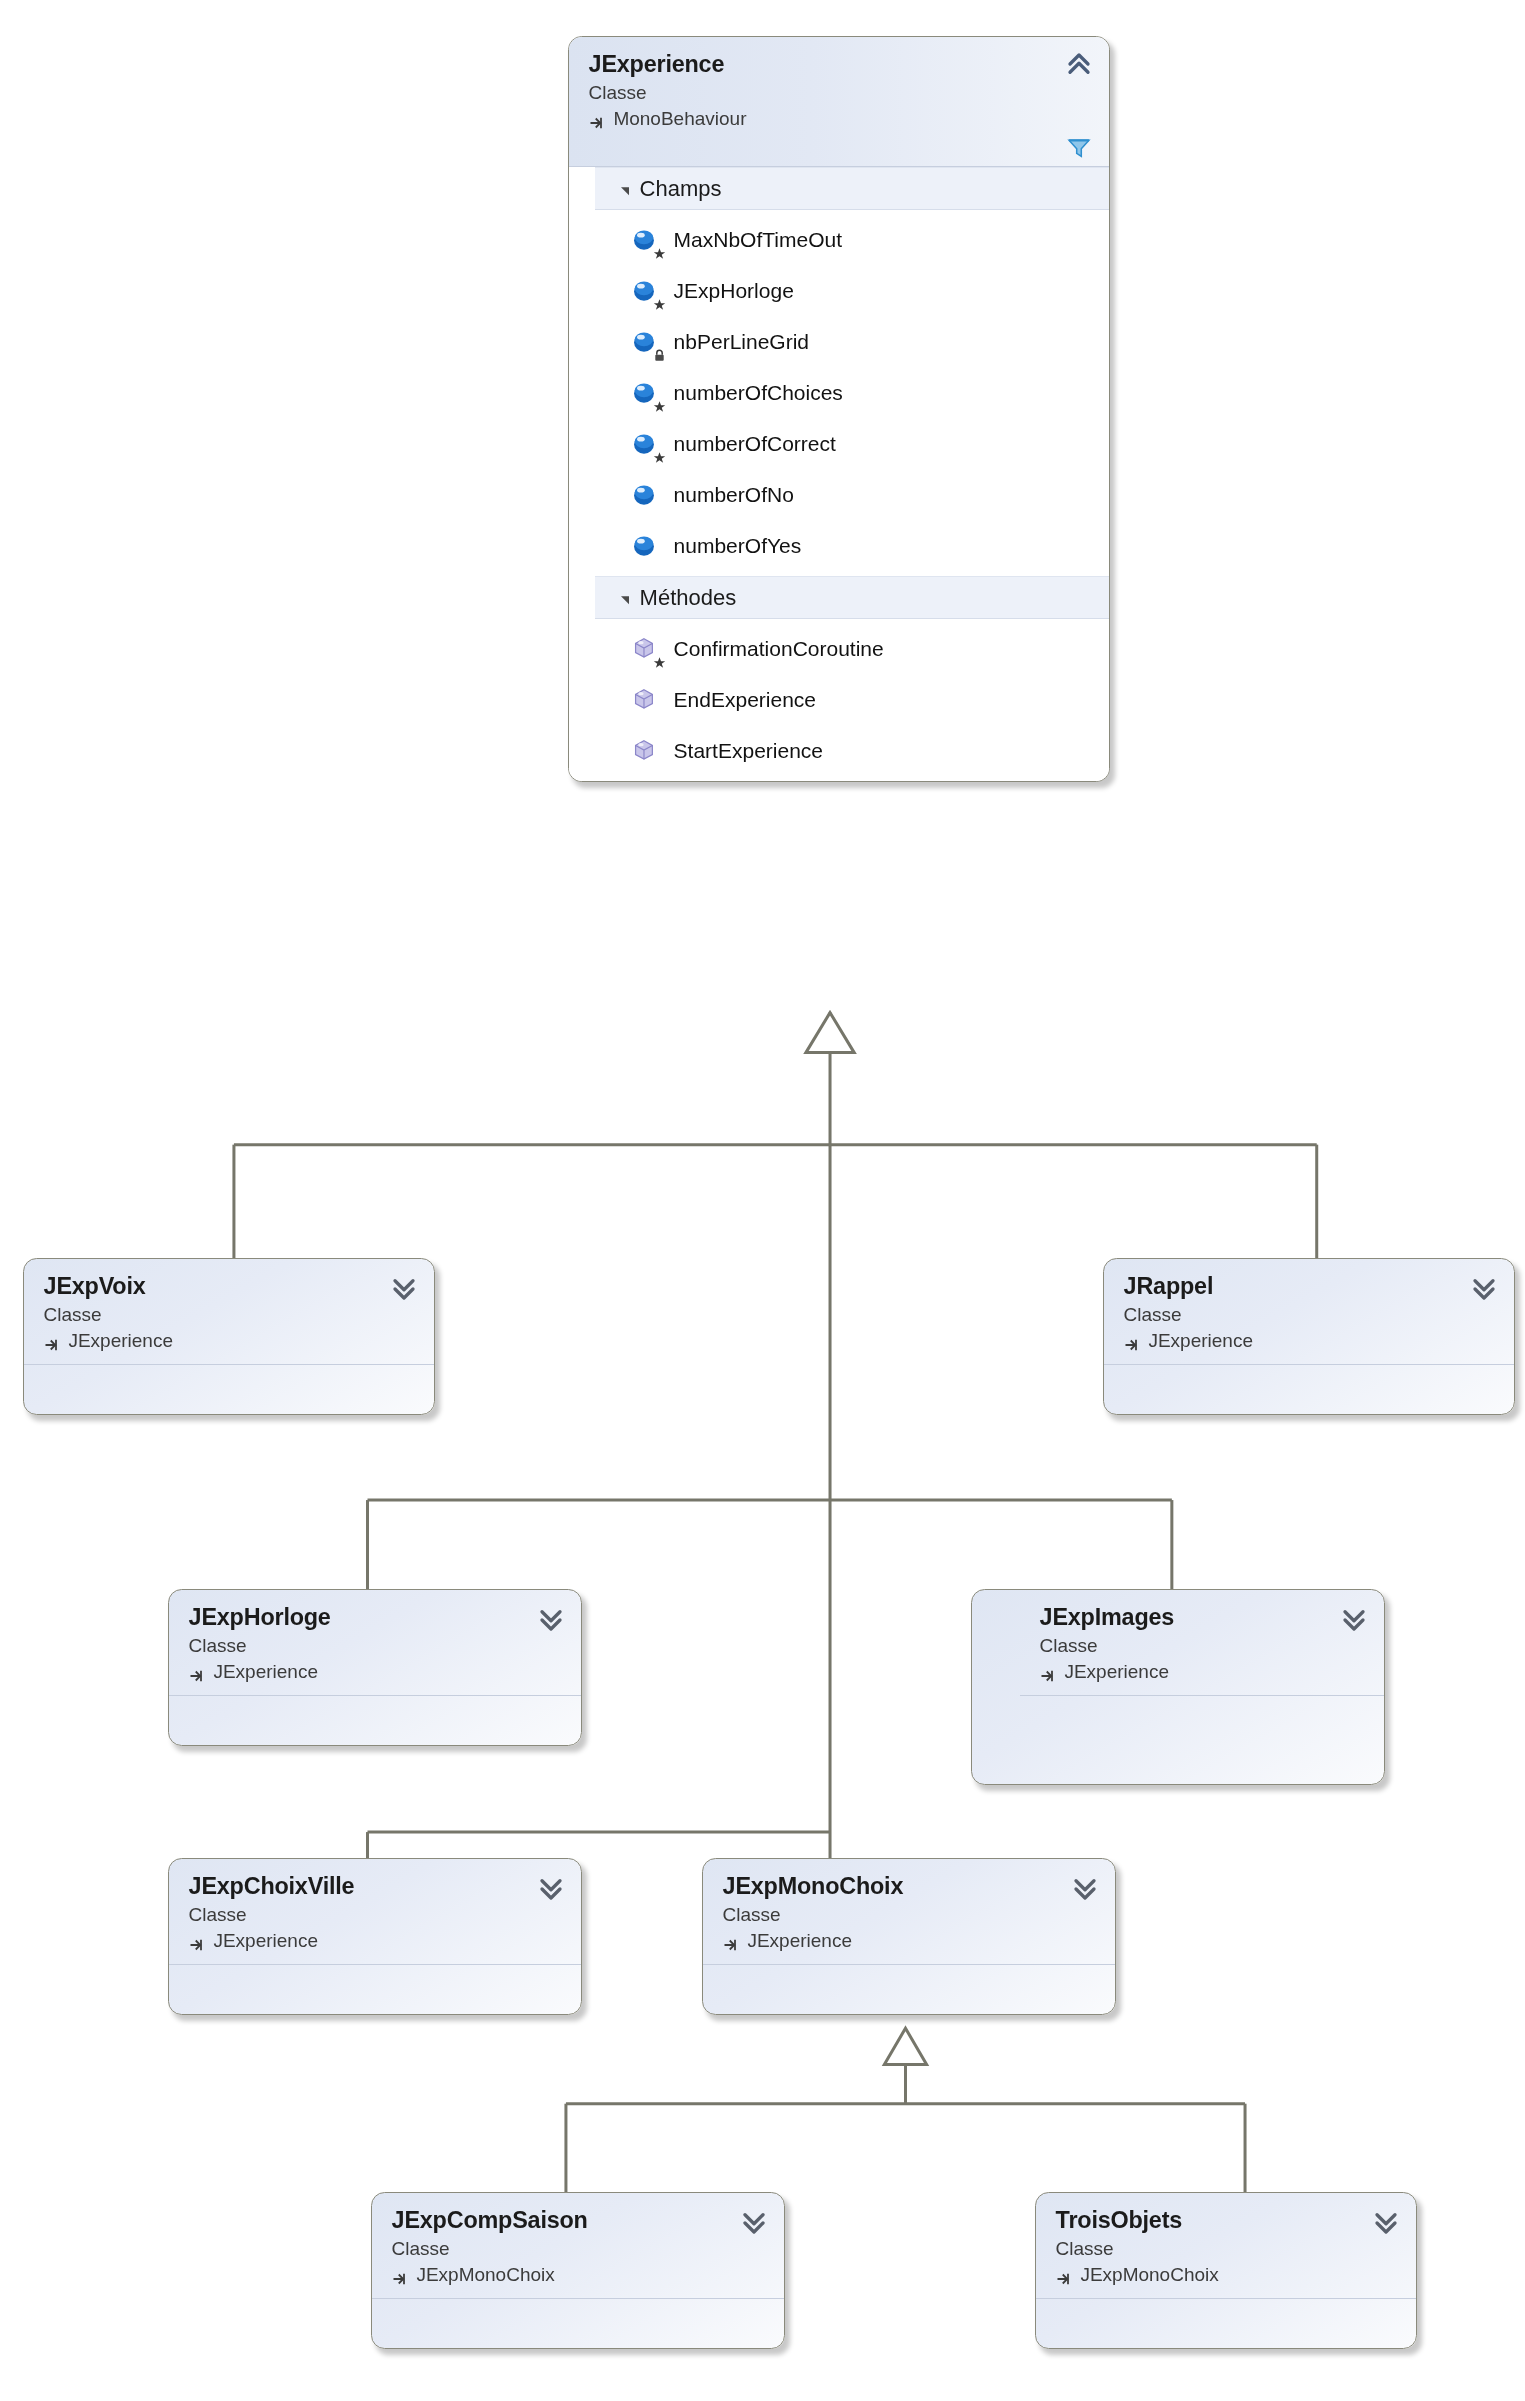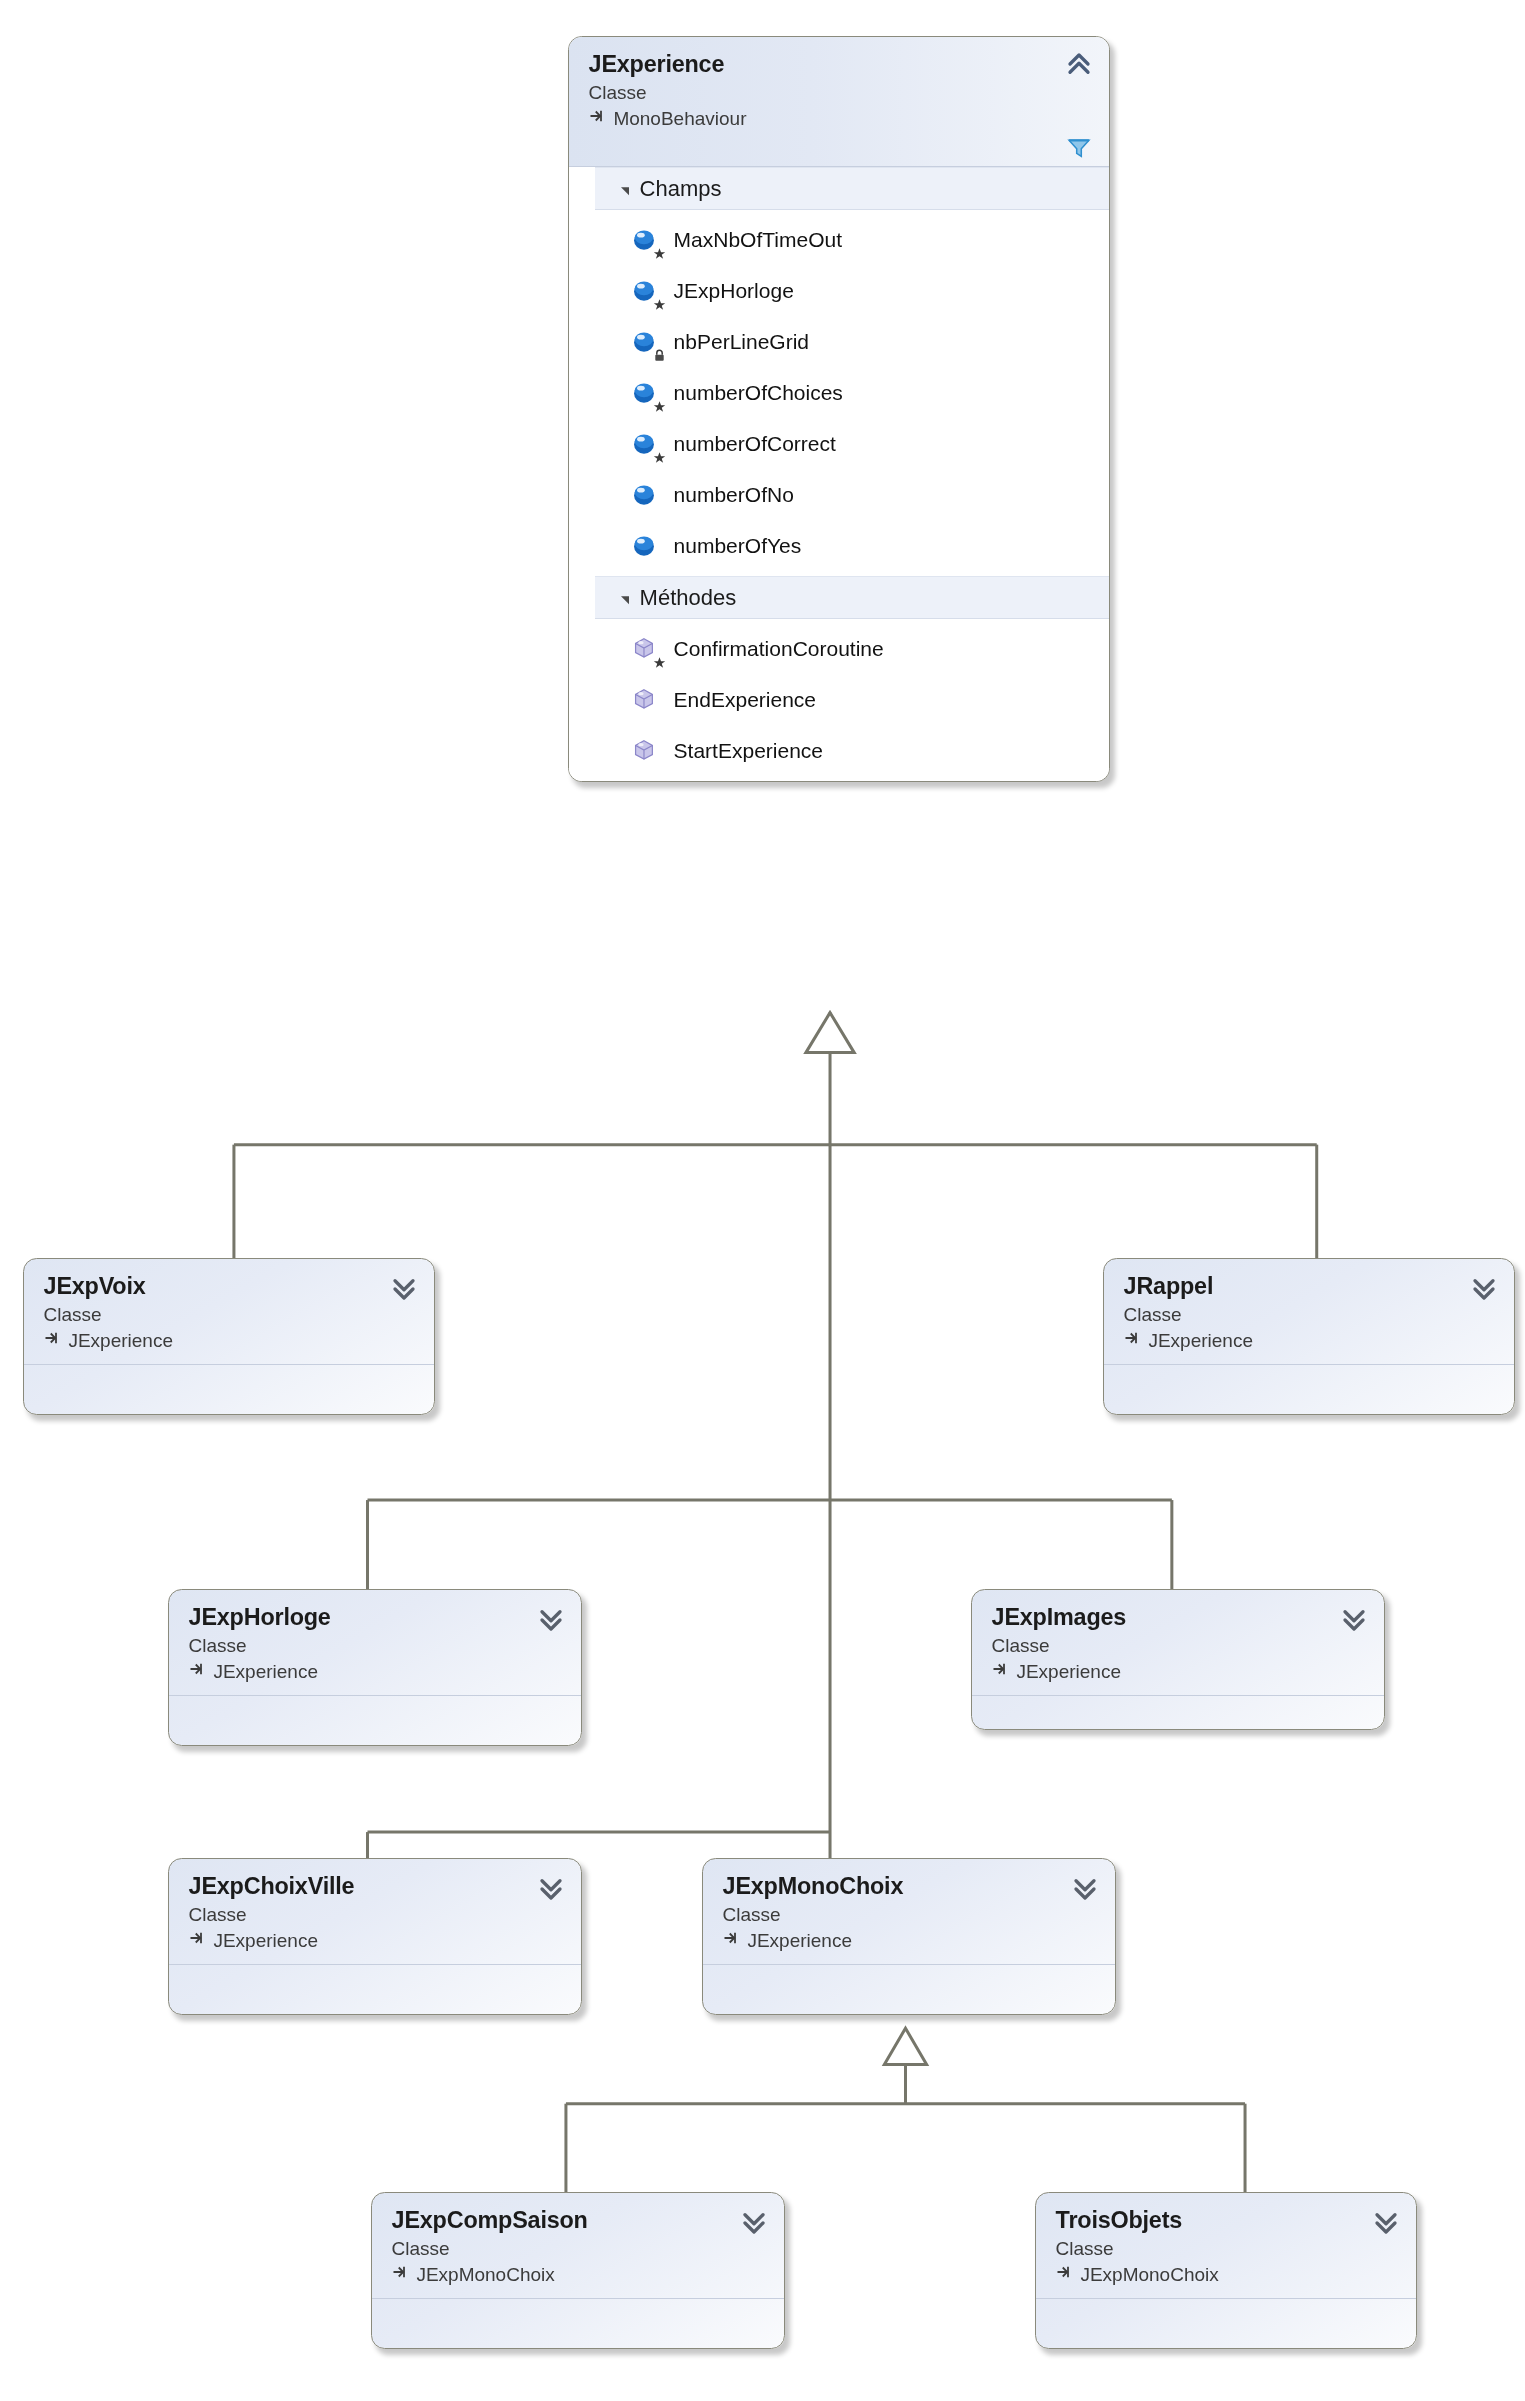--- a/index.html
+++ b/index.html
@@ -75,21 +75,21 @@
     color: #3b3b3b;
     line-height: 1.3;
     margin-top: 3px;
   }
   .class-base {
     font-size: 19px;
     color: #3b3b3b;
     line-height: 1.3;
     margin-top: 2.3px;
     display: flex;
-    align-items: flex-start;
+    align-items: flex-end;
     gap: 6.8px;
   }
 
   
   .base-arrow {
     display: inline-block;
     width: 18px;
     height: 18px;
     flex: 0 0 18px;
   }
@@ -467,22 +467,22 @@
       </div>
       <span class="chevron">
         <svg viewBox="0 0 40 40" width="30" height="30">
           <path d="M8 13 L20 25 L32 13" stroke="#59606c" stroke-width="4.4" fill="none" stroke-linecap="round" stroke-linejoin="round"></path>
           <path d="M8 24 L20 36 L32 24" stroke="#59606c" stroke-width="4.4" fill="none" stroke-linecap="round" stroke-linejoin="round"></path>
         </svg>
       </span>
     </div>
   </div>
 
-  <div class="class-box collapsed" id="box-jexpimages" style="left:971px; top:1589px; width:414px; height:141px;
-              background:linear-gradient(150deg,#dfe6f3 0%,#e6ebf6 40%,#fafbfd 100%);">
+  <div class="class-box collapsed" id="box-jexpimages" style="left:971px; top:1589px; width:414px; height:196px;
+              background:linear-gradient(150deg,#dfe6f3 0%,#e6ebf6 40%,#fafbfd 100%);padding-left:48px;">
     <div class="box-header" style="background:transparent;">
       <div class="class-name">JExpImages</div>
       <div class="class-kind">Classe</div>
       <div class="class-base">
         <span class="base-arrow">
           <svg viewBox="0 0 24 24" width="18" height="18">
             <path d="M2 12 H14" stroke="#3b3b3b" stroke-width="2.4" fill="none"></path>
             <path d="M9 6 L15 12 L9 18" stroke="#3b3b3b" stroke-width="2.4" fill="none"></path>
             <path d="M16 5 V19" stroke="#3b3b3b" stroke-width="2.4"></path>
           </svg>

